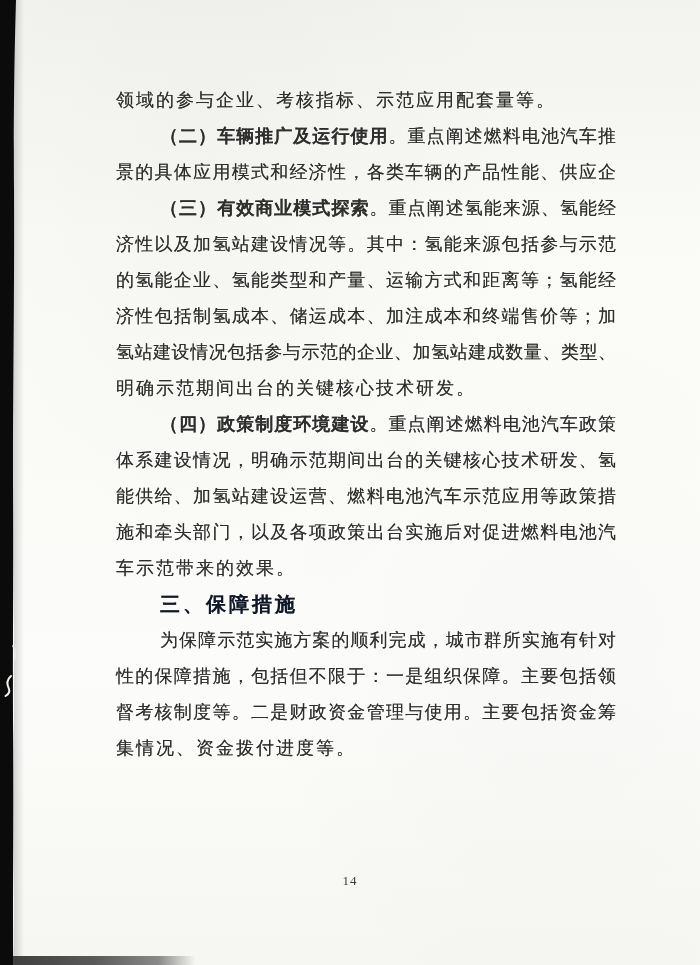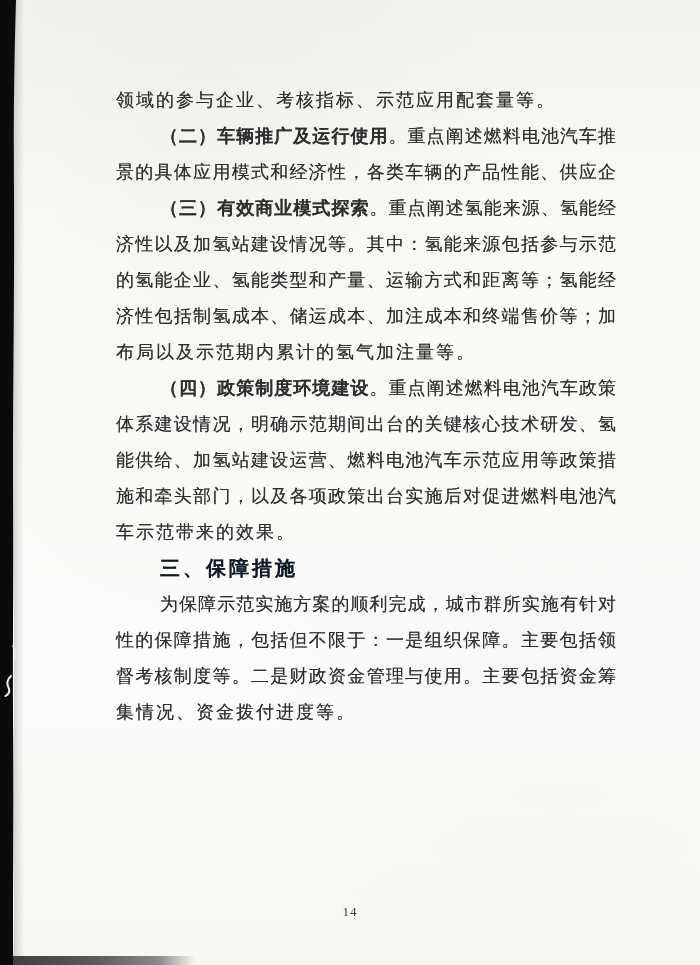--- a/index.html
+++ b/index.html
@@ -41,21 +41,21 @@
     font-weight: 700;
     font-family: "Liberation Sans", "DejaVu Sans", sans-serif;
     font-size: 20px;
     letter-spacing: 3px;
     color: #0f172a;
   }
 
   
   .page-number {
     position: absolute;
-    top: 904px; left: 0;
+    top: 873px; left: 0;
     width: 700px;
     text-align: center;
     font-size: 13px;
     color: #3c3c3c;
     letter-spacing: 1px;
   }
 
   
   .left-strip {
     position: absolute;
@@ -81,21 +81,22 @@
 <body>
 
 <div class="text-block">
     <div class="line">领域的参与企业、考核指标、示范应用配套量等。</div>
     <div class="line justify indent"><span class="bold-run">（二）车辆推广及运行使用</span>。重点阐述燃料电池汽车推</div>
     <div class="line justify">景的具体应用模式和经济性，各类车辆的产品性能、供应企</div>
     <div class="line justify indent"><span class="bold-run">（三）有效商业模式探索</span>。重点阐述氢能来源、氢能经</div>
     <div class="line justify">济性以及加氢站建设情况等。其中：氢能来源包括参与示范</div>
     <div class="line justify">的氢能企业、氢能类型和产量、运输方式和距离等；氢能经</div>
     <div class="line justify">济性包括制氢成本、储运成本、加注成本和终端售价等；加</div>
-    <div class="line">布局以及示范期内累计的氢气加注量等。</div>
+    <div class="line justify">氢站建设情况包括参与示范的企业、加氢站建成数量、类型、</div>
+    <div class="line">明确示范期间出台的关键核心技术研发。</div>
     <div class="line justify indent"><span class="bold-run">（四）政策制度环境建设</span>。重点阐述燃料电池汽车政策</div>
     <div class="line justify">体系建设情况，明确示范期间出台的关键核心技术研发、氢</div>
     <div class="line justify">能供给、加氢站建设运营、燃料电池汽车示范应用等政策措</div>
     <div class="line justify">施和牵头部门，以及各项政策出台实施后对促进燃料电池汽</div>
     <div class="line">车示范带来的效果。</div>
     <div class="line indent heading">三、保障措施</div>
     <div class="line justify indent">为保障示范实施方案的顺利完成，城市群所实施有针对</div>
     <div class="line justify">性的保障措施，包括但不限于：一是组织保障。主要包括领</div>
     <div class="line justify">督考核制度等。二是财政资金管理与使用。主要包括资金筹</div>
     <div class="line">集情况、资金拨付进度等。</div>

